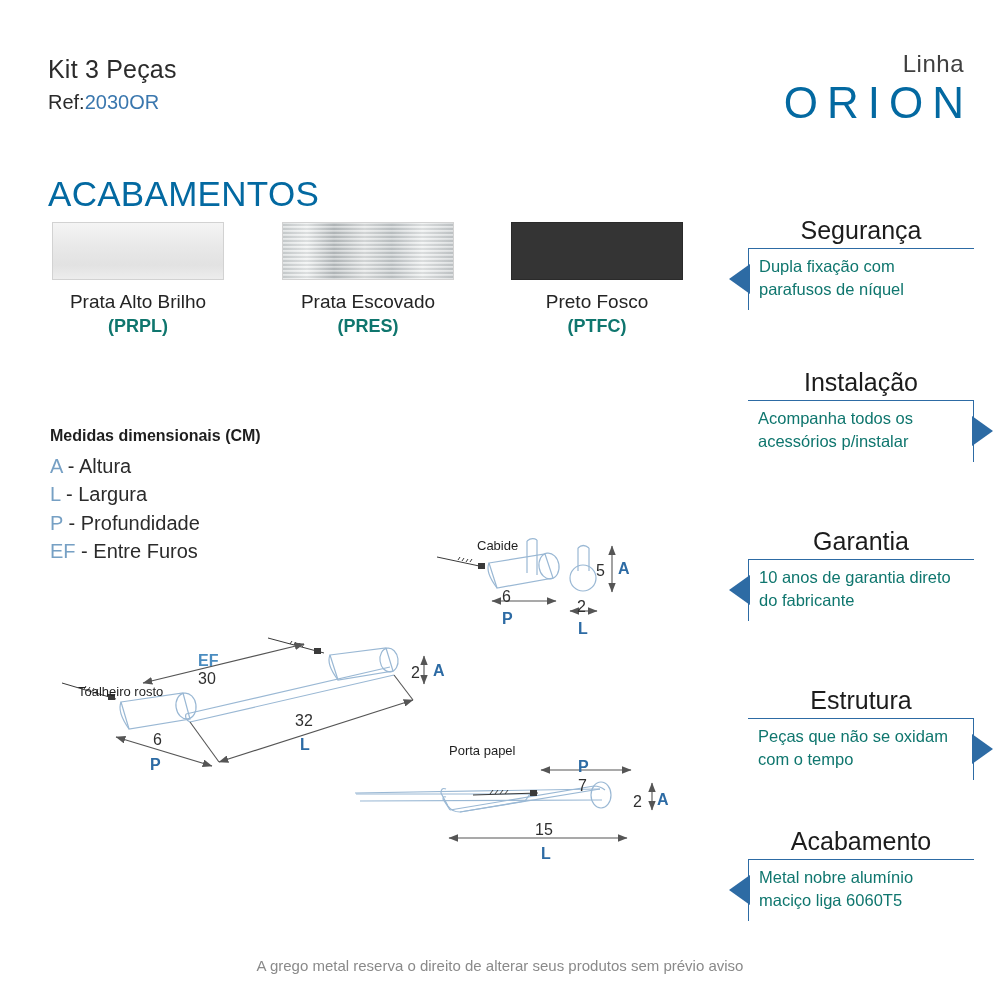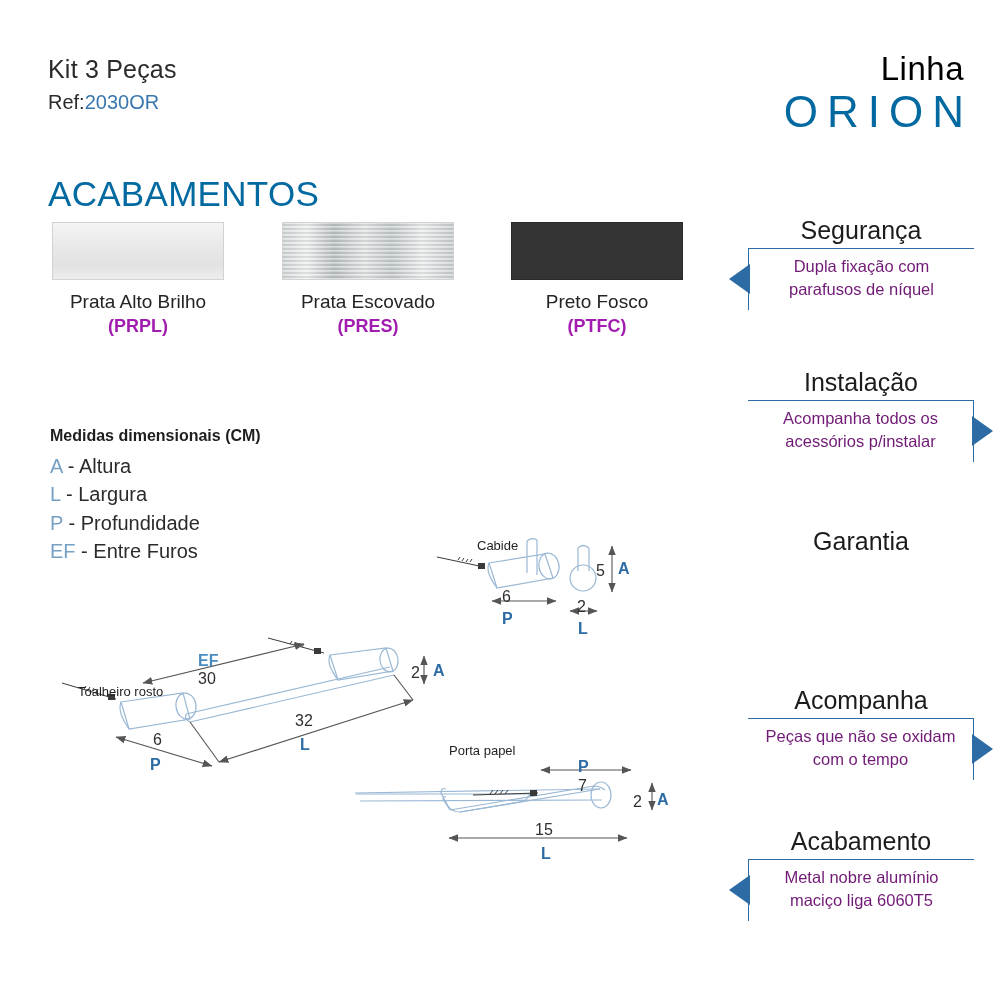--- a/index.html
+++ b/index.html
@@ -12,32 +12,32 @@
   }
   #page { position: relative; width: 1000px; height: 1000px; }
 
   
   #header-title { position: absolute; left: 48px; top: 54px; }
   #kit-title { font-size: 25px; color: #2b2b2b; letter-spacing: .2px; line-height: 1.25; }
   #ref-line { font-size: 20px; color: #2b2b2b; line-height: 1.3; margin-top: 4px; }
   #ref-value { color: #3a77ae; }
 
   #brand { position: absolute; right: 36px; top: 52px; text-align: right; }
-  #brand-linha { font-size: 33px; color: #000000; line-height: 1; letter-spacing: .5px; }
+  #brand-linha { font-size: 24px; color: #404040; line-height: 1; letter-spacing: .5px; }
   #brand-orion { font-size: 44px; color: #0369a1; line-height: 1.05; letter-spacing: 9px;
                  margin-top: 4px; margin-right: -9px; }
 
   
   #acabamentos-heading { position: absolute; left: 48px; top: 174px;
                          font-size: 35px; color: #0369a1; letter-spacing: .3px; }
   .swatch-group { position: absolute; top: 222px; }
   .swatch { height: 58px; border: 1px solid #d2d2d2; }
   .swatch-name { font-size: 19px; color: #242424; text-align: center;
                  margin-top: 11px; white-space: nowrap; }
-  .swatch-code { font-size: 18px; color: #a21caf; font-weight: bold; text-align: center;
+  .swatch-code { font-size: 18px; color: #0f766e; font-weight: bold; text-align: center;
                  margin-top: 3px; }
 
   #sw-0 { left: 52px;  width: 172px; }
   #sw-1 { left: 282px; width: 172px; }
   #sw-2 { left: 511px; width: 172px; }
 
   .sw-polished {
     background: linear-gradient(180deg,#f4f4f4 0%,#e9e9e9 40%,#e2e2e2 75%,#ededed 100%);
   }
   .sw-brushed {
@@ -58,21 +58,21 @@
   .medida-key { color: #76a0c4; }
 
   
   .feature { position: absolute; right: 26px; width: 226px; }
   .feature-title { font-size: 25px; color: #1c1c1c; text-align: center;
                    line-height: 1.15; white-space: nowrap; }
   .feature-box { position: relative; border-top: 1.6px solid #2d6ba4;
                  margin-top: 3px; padding: 6px 10px 8px 10px; }
   .feature-box.ptr-left  { border-left: 1.6px solid #2d6ba4;  text-align: left; }
   .feature-box.ptr-right { border-right: 1.6px solid #2d6ba4; text-align: left; }
-  .feature-text { font-size: 16.5px; color: #701a75; line-height: 1.42; text-align: center; }
+  .feature-text { font-size: 16.5px; color: #0f766e; line-height: 1.42; }
   .tri { position: absolute; width: 0; height: 0; top: 50%; transform: translateY(-50%); }
   .tri-left  { left: -20px;  border-top: 15px solid transparent;
                border-bottom: 15px solid transparent; border-right: 21px solid #2d6ba4; }
   .tri-right { right: -20px; border-top: 15px solid transparent;
                border-bottom: 15px solid transparent; border-left: 21px solid #2d6ba4; }
 
   #feat-0 { top: 216px; }
   #feat-1 { top: 368px; }
   #feat-2 { top: 527px; }
   #feat-3 { top: 686px; }
@@ -171,24 +171,28 @@
   <div class="feature" id="feat-1">
     <div class="feature-title">Instalação</div>
     <div class="feature-box ptr-right">
       <div class="tri tri-right"></div>
       <div class="feature-text">Acompanha todos os acessórios p/instalar</div>
     </div>
   </div>
 
   <div class="feature" id="feat-2">
     <div class="feature-title">Garantia</div>
+    <div class="feature-box ptr-left">
+      <div class="tri tri-left"></div>
+      <div class="feature-text">10 anos de garantia direto do fabricante</div>
+    </div>
   </div>
 
   <div class="feature" id="feat-3">
-    <div class="feature-title">Acompanha</div>
+    <div class="feature-title">Estrutura</div>
     <div class="feature-box ptr-right">
       <div class="tri tri-right"></div>
       <div class="feature-text">Peças que não se oxidam com o tempo</div>
     </div>
   </div>
 
   <div class="feature" id="feat-4">
     <div class="feature-title">Acabamento</div>
     <div class="feature-box ptr-left">
       <div class="tri tri-left"></div>
@@ -322,14 +326,15 @@
 
     
     <div class="dim-key" id="p-P">P</div>
     <div class="dim-num" id="p-7">7</div>
     <div class="dim-num" id="p-15">15</div>
     <div class="dim-key" id="p-L">L</div>
     <div class="dim-num" id="p-2">2</div>
     <div class="dim-key" id="p-A">A</div>
   </div>
 
+  <div id="footer">A grego metal reserva o direito de alterar seus produtos sem prévio aviso</div>
 
 </div>
 
 </body></html>

